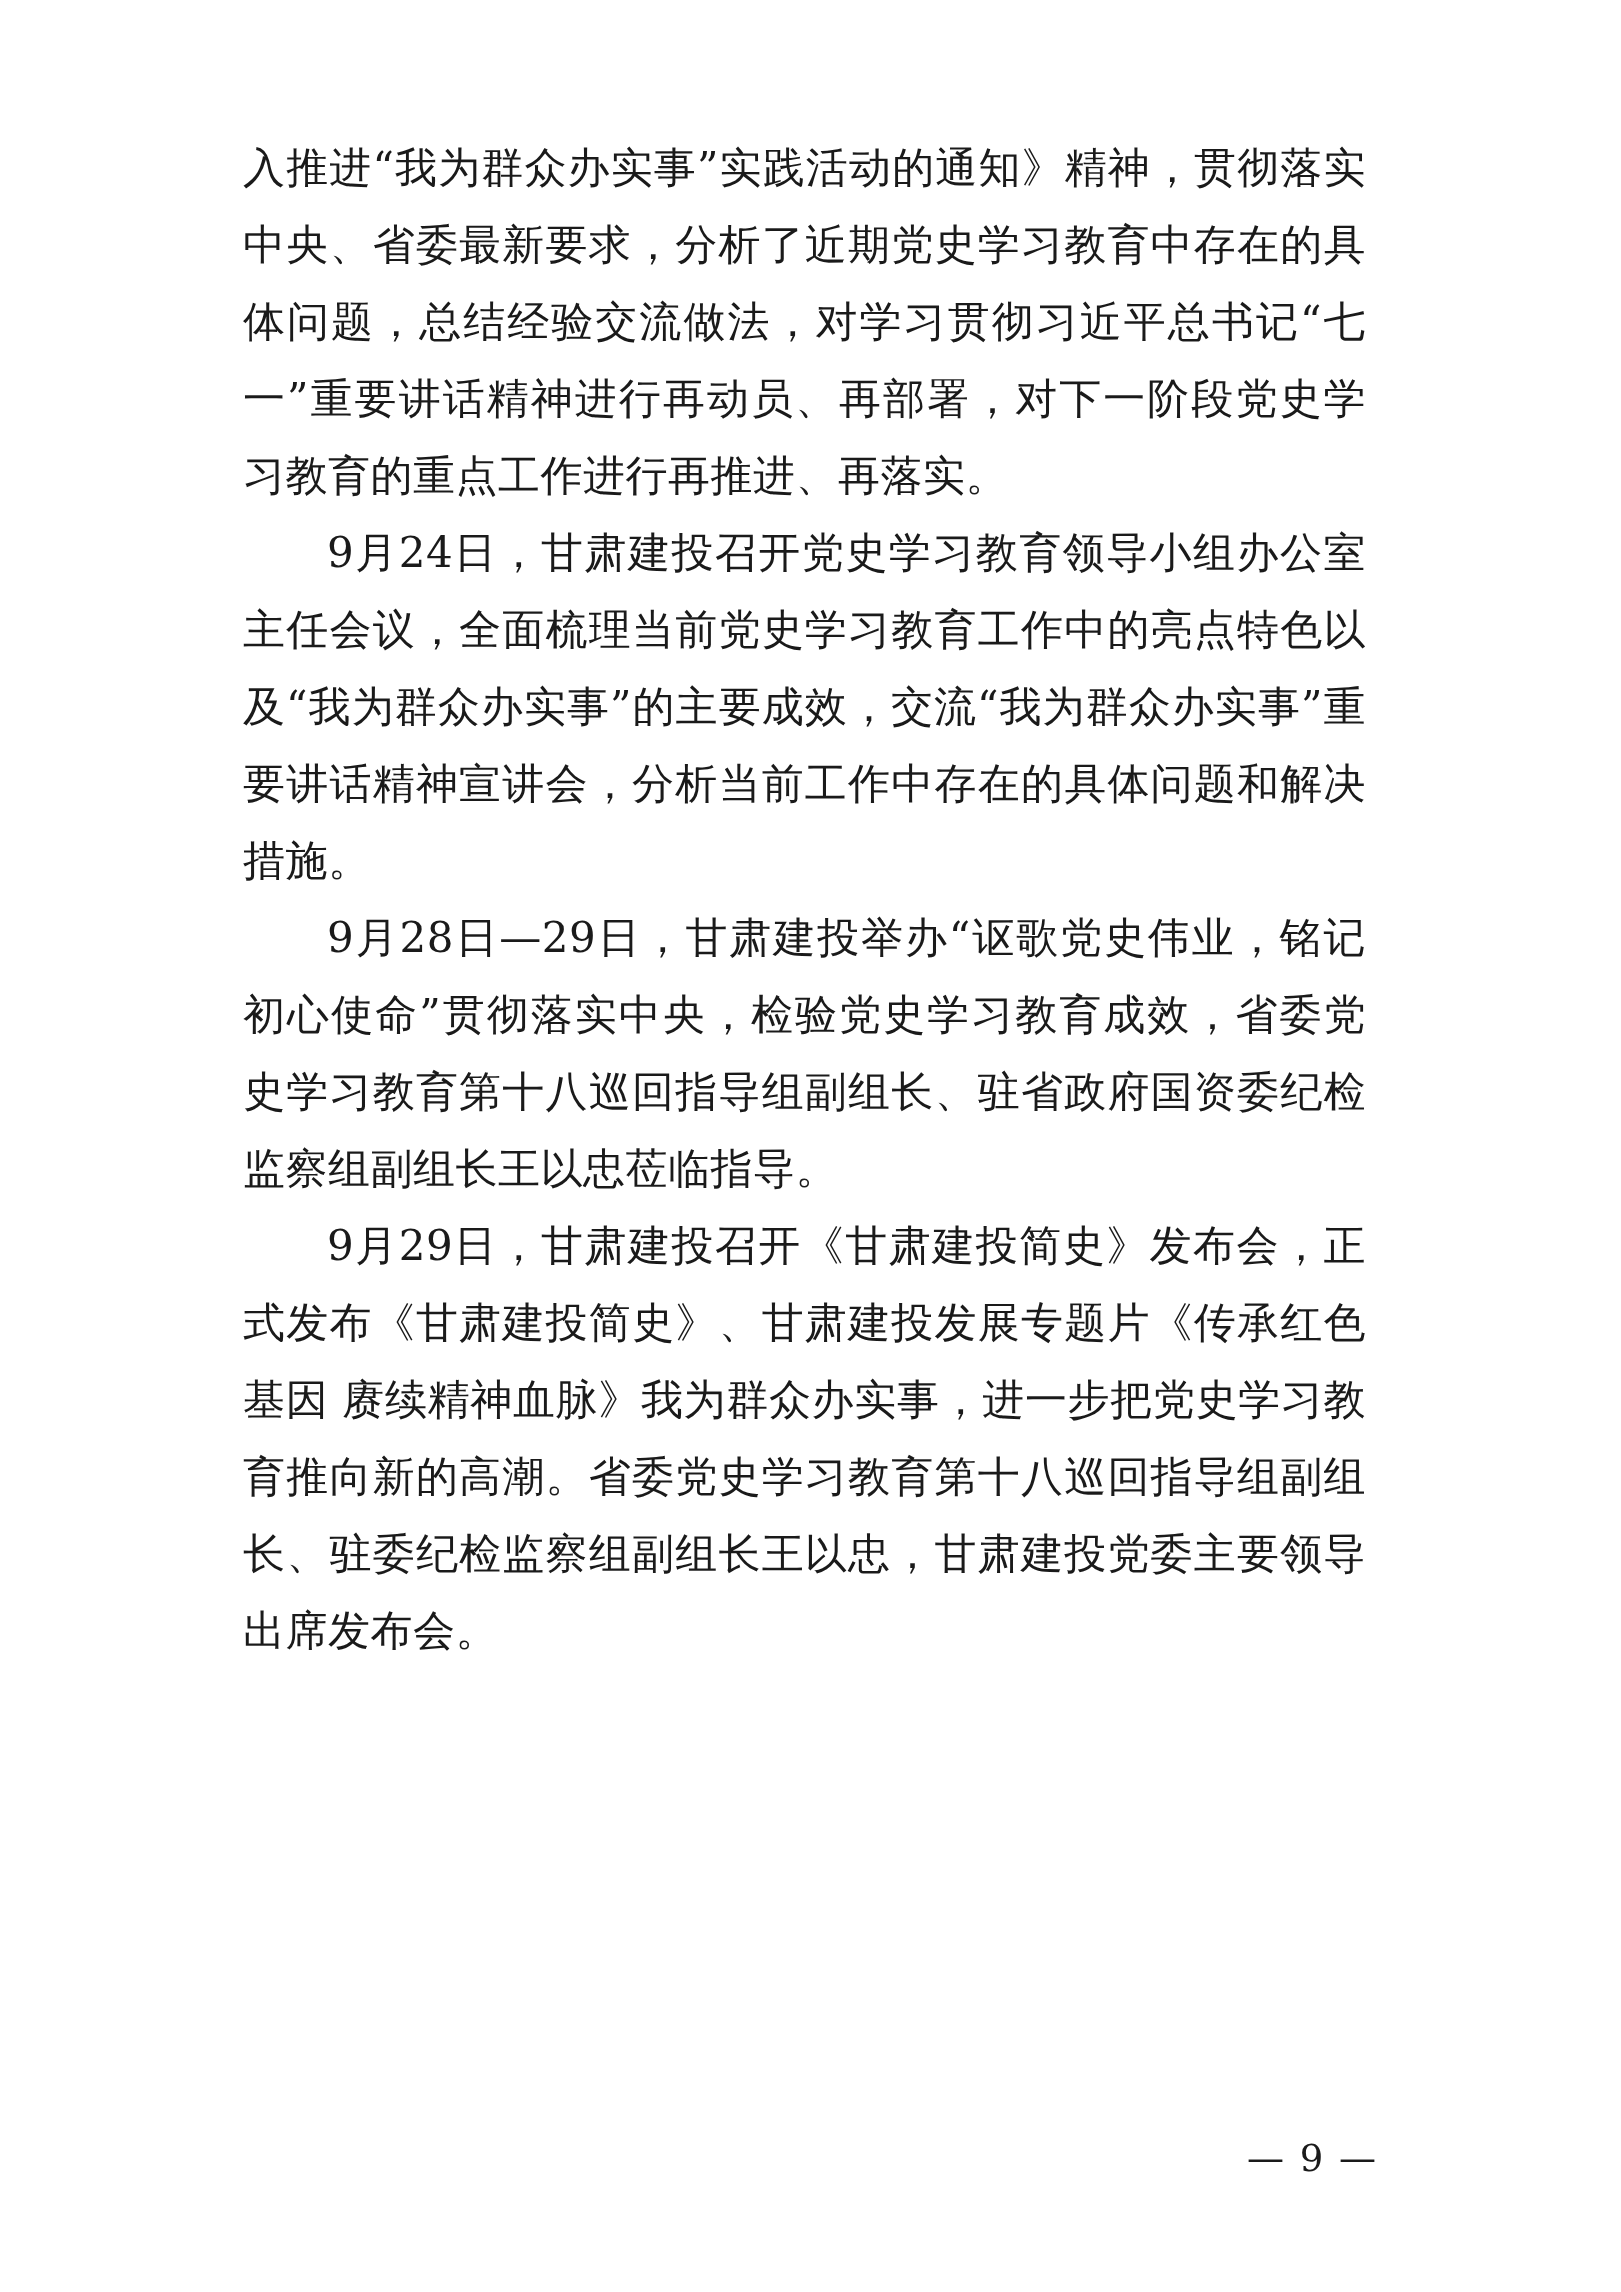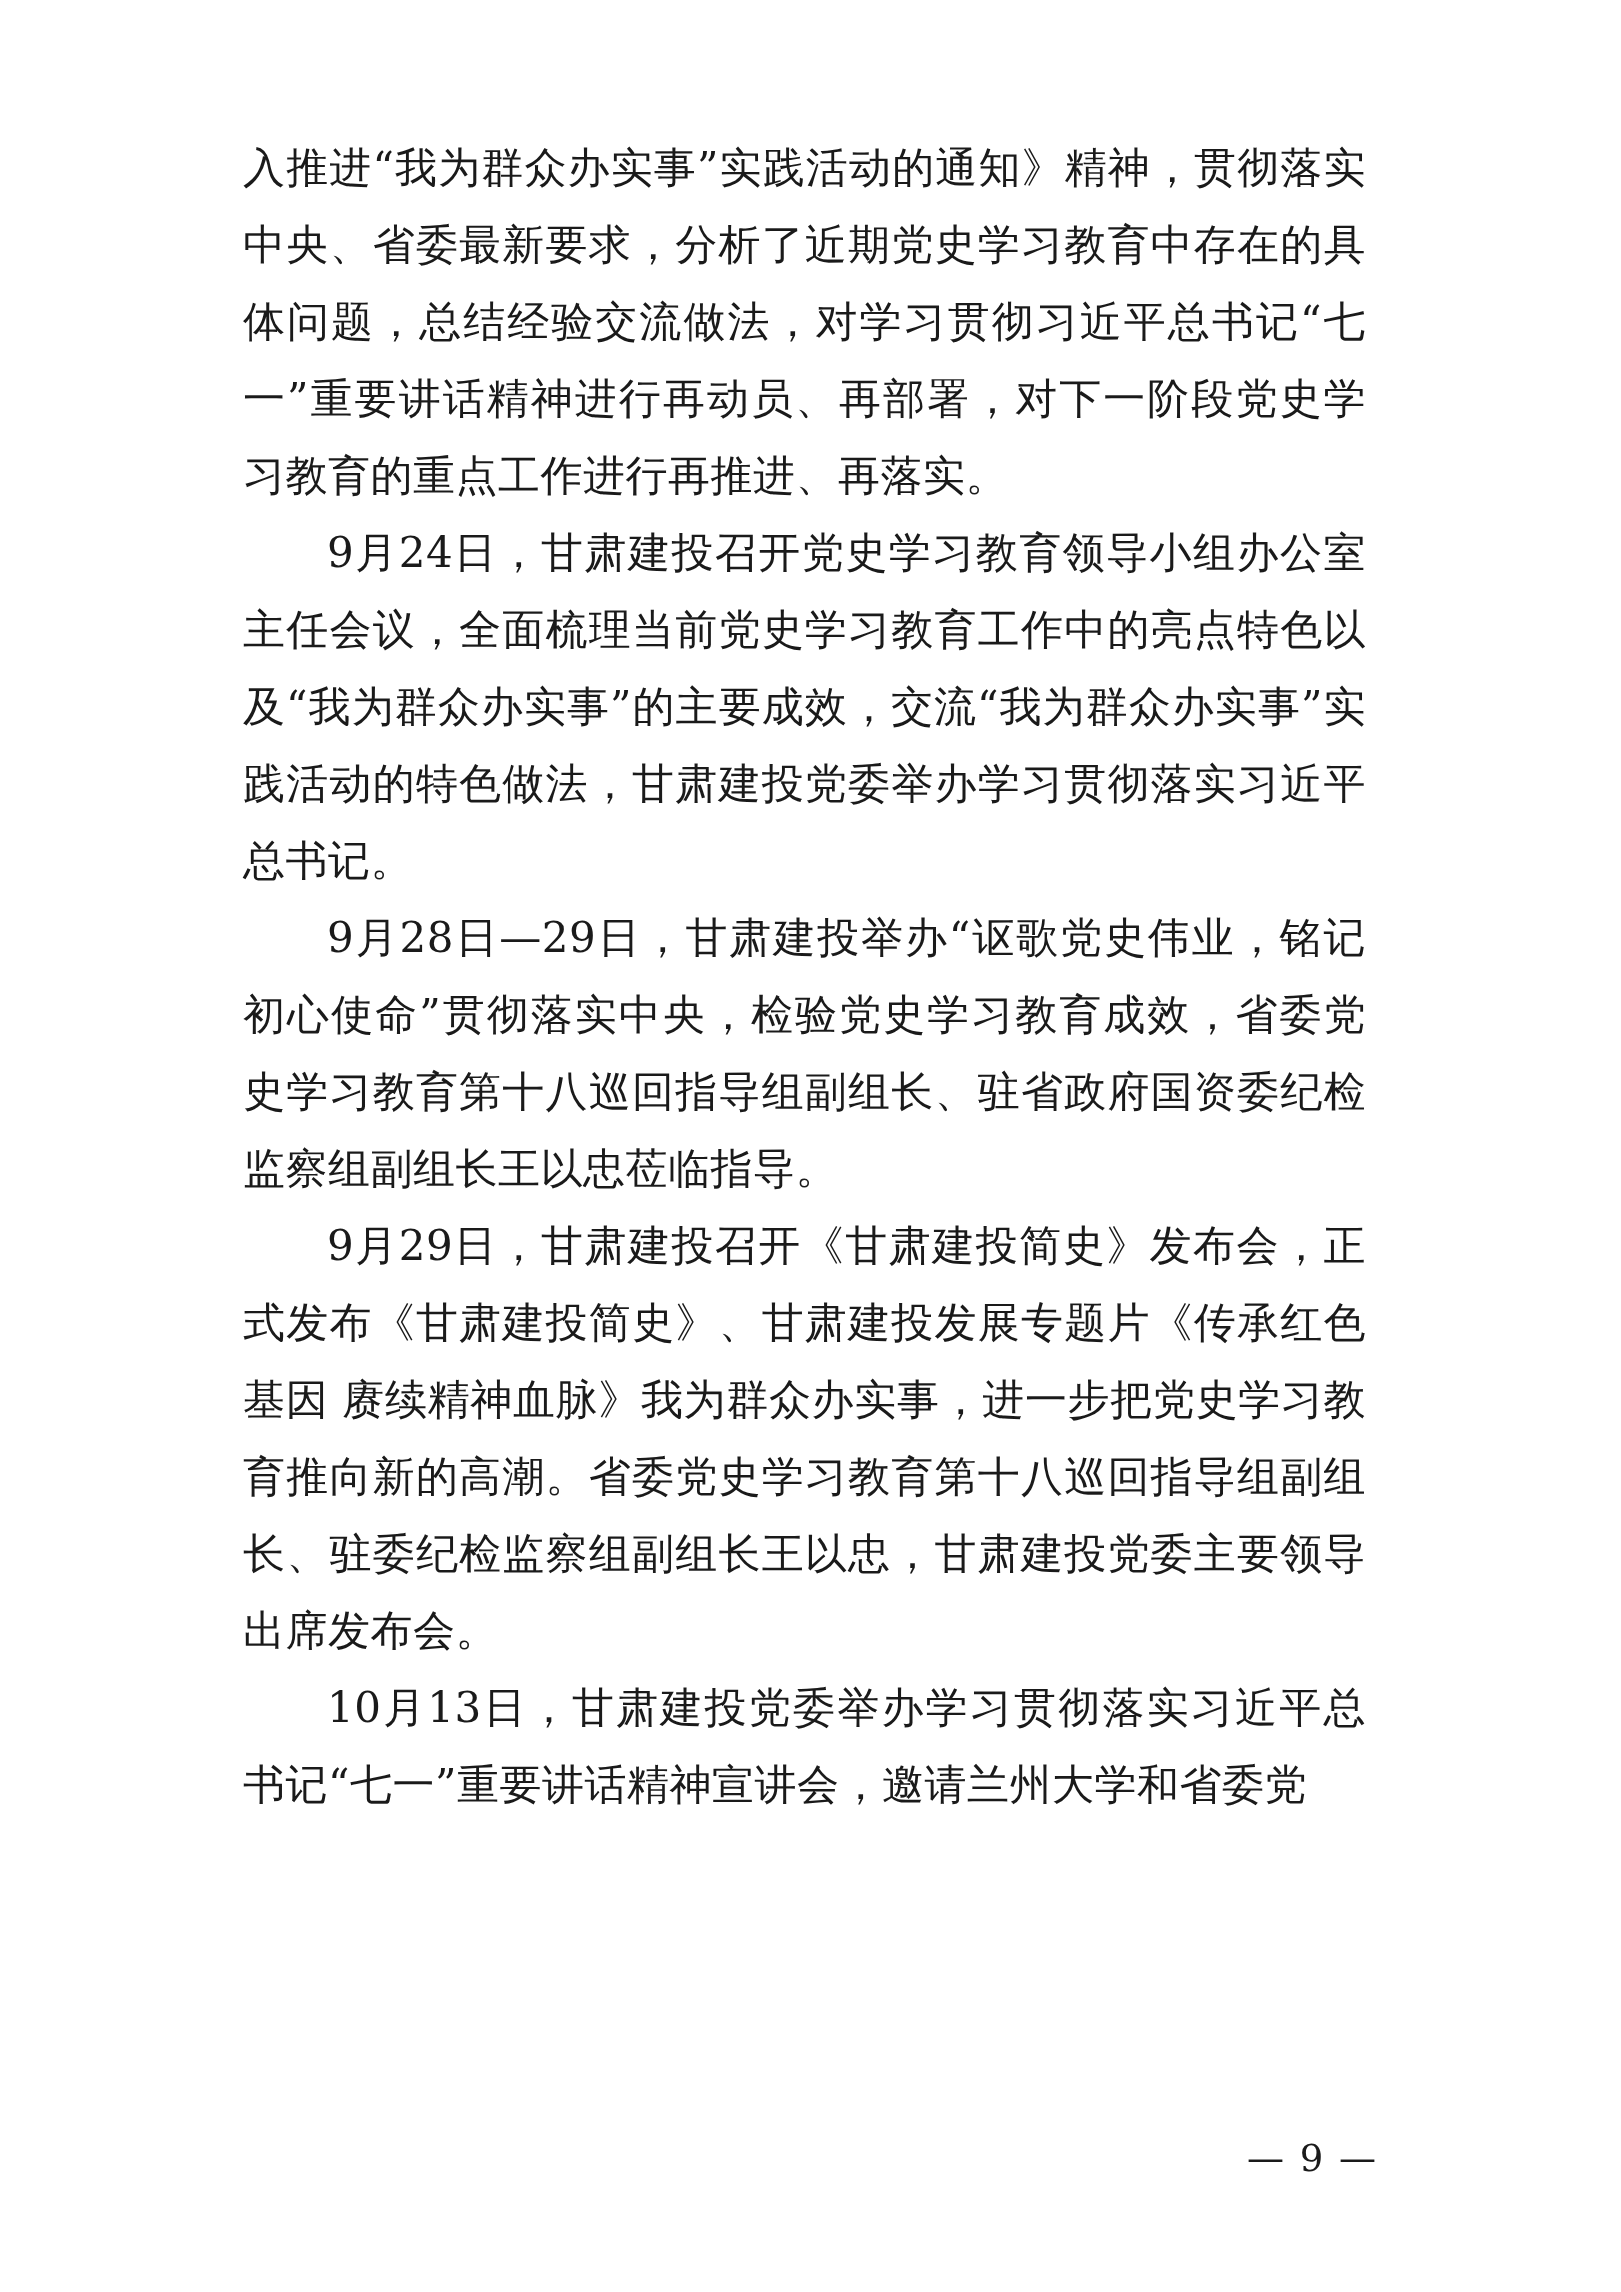--- a/index.html
+++ b/index.html
@@ -50,20 +50,19 @@
     color: #1a1a1a;
     letter-spacing: 2px;
   }
 </style>
 </head>
 <body>
 
 <div class="page">
   <div class="doc-body">
     <p class="para first">入推进“我为群众办实事”实践活动的通知》精神，贯彻落实中央、省委最新要求，分析了近期党史学习教育中存在的具体问题，总结经验交流做法，对学习贯彻习近平总书记“七一”重要讲话精神进行再动员、再部署，对下一阶段党史学习教育的重点工作进行再推进、再落实。</p>
-    <p class="para">9月24日，甘肃建投召开党史学习教育领导小组办公室主任会议，全面梳理当前党史学习教育工作中的亮点特色以及“我为群众办实事”的主要成效，交流“我为群众办实事”实践活动的特色做法，甘肃建投党委举办学习贯彻落实习近平总书记。</p>
+    <p class="para">9月24日，甘肃建投召开党史学习教育领导小组办公室主任会议，全面梳理当前党史学习教育工作中的亮点特色以及“我为群众办实事”的主要成效，交流“我为群众办实事”重要讲话精神宣讲会，分析当前工作中存在的具体问题和解决措施。</p>
     <p class="para">9月28日—29日，甘肃建投举办“讴歌党史伟业，铭记初心使命”贯彻落实中央，检验党史学习教育成效，省委党史学习教育第十八巡回指导组副组长、驻省政府国资委纪检监察组副组长王以忠莅临指导。</p>
     <p class="para">9月29日，甘肃建投召开《甘肃建投简史》发布会，正式发布《甘肃建投简史》、甘肃建投发展专题片《传承红色基因 赓续精神血脉》我为群众办实事，进一步把党史学习教育推向新的高潮。省委党史学习教育第十八巡回指导组副组长、驻委纪检监察组副组长王以忠，甘肃建投党委主要领导出席发布会。</p>
-    <p class="para">10月13日，甘肃建投党委举办学习贯彻落实习近平总书记“七一”重要讲话精神宣讲会，邀请兰州大学和省委党</p>
   </div>
   <div class="page-number">— 9 —</div>
 </div>
 
 
 </body></html>

